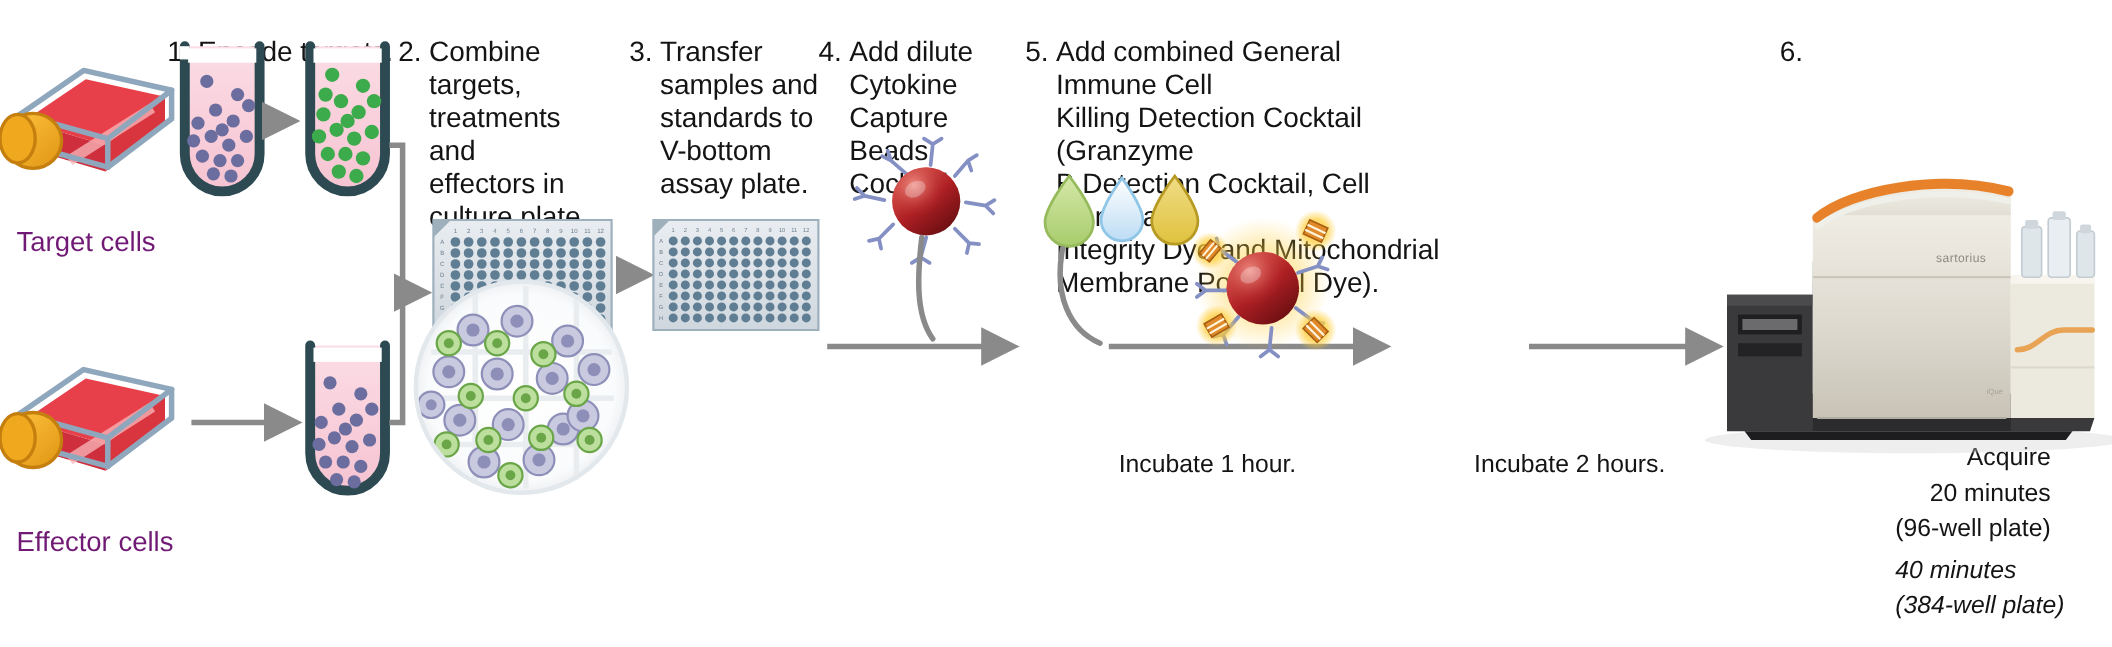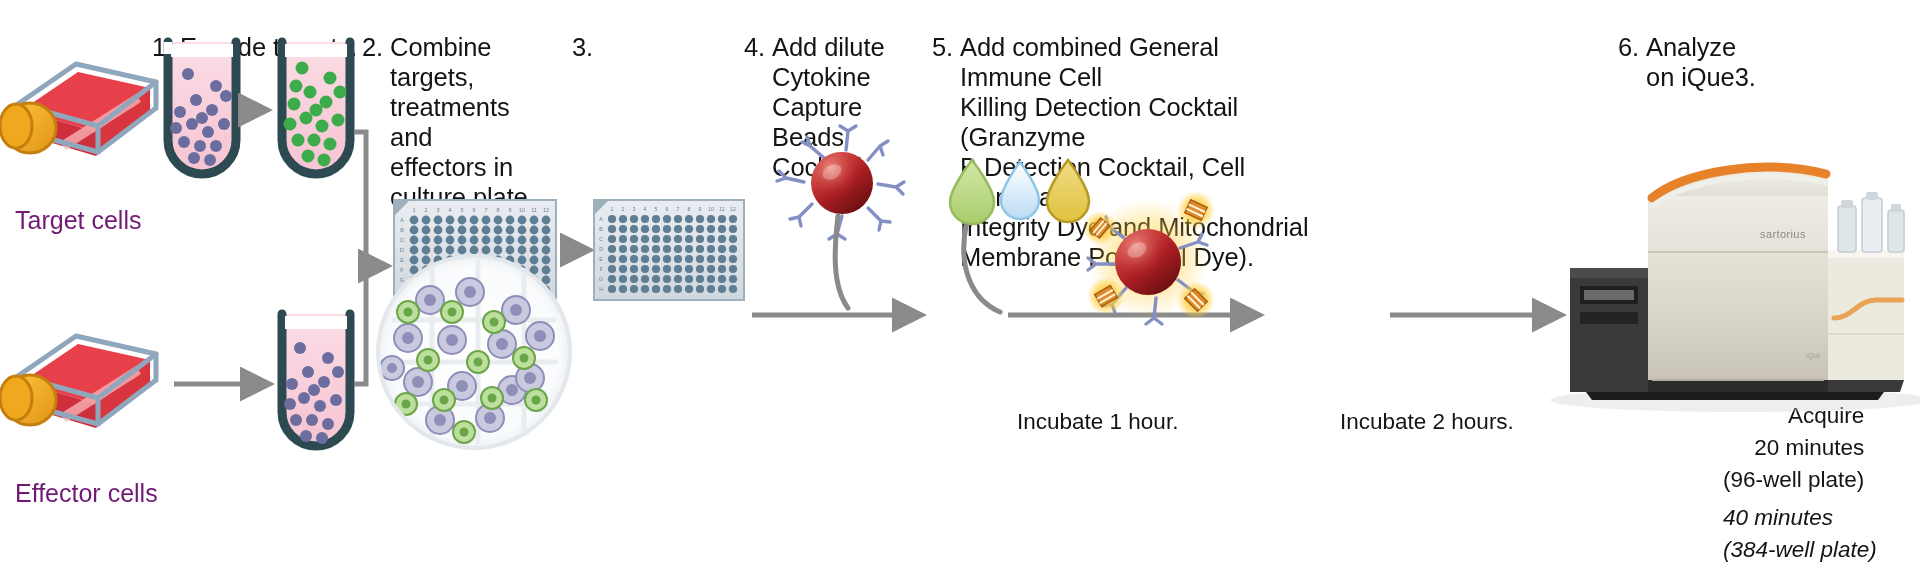--- a/index.html
+++ b/index.html
@@ -64,20 +64,25 @@
 targets,
 treatments and
 effectors in
 culture plate.</span>
     </div>
   </div>
 
   <div class="step-text" style="left:572px; top:2px; width:180px;">
     <div class="hang">
       <span>3.</span>
+      <span>Transfer
+samples and
+standards to
+V-bottom
+assay plate.</span>
     </div>
   </div>
 
   <div class="step-text" style="left:744px; top:2px; width:170px;">
     <div class="hang">
       <span>4.</span>
       <span>Add dilute
 Cytokine
 Capture Beads
 Cocktail.</span>
@@ -91,22 +96,20 @@
 Killing Detection Cocktail (Granzyme
 B Detection Cocktail, Cell Membrane
 Integrity Dye and Mitochondrial
 Membrane Potential Dye).</span>
     </div>
   </div>
 
   <div class="step-text" style="left:1618px; top:2px; width:180px;">
     <div class="hang">
       <span>6.</span>
-      <span>Analyze
-on iQue3.</span>
     </div>
   </div>
 
   <div class="label" style="left:15px; top:205px;">Target cells</div>
   <div class="label" style="left:15px; top:478px;">Effector cells</div>
 
   <div class="caption" style="left:1017px; top:406px;text-align:right;">Incubate 1 hour.</div>
   <div class="caption" style="left:1320px; top:406px;margin-left:20px;">Incubate 2 hours.</div>
 
   <div class="caption" style="left:1723px; top:400px;text-align:right;">Acquire

